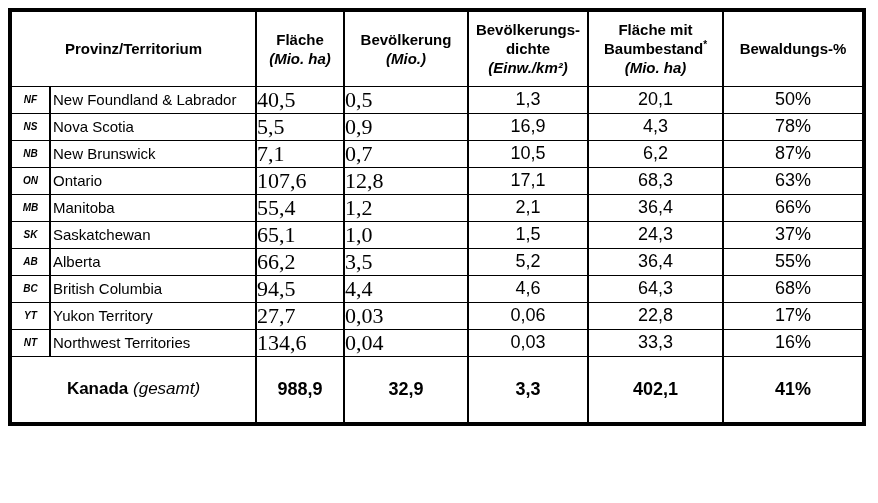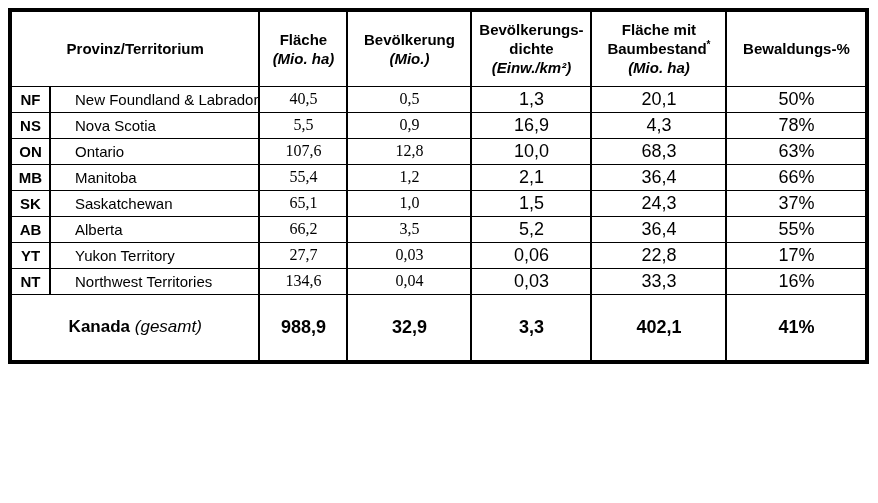--- a/index.html
+++ b/index.html
@@ -46,32 +46,33 @@
   }
   .h-unit { font-style: italic; }
   th sup {
     font-size: 10px;
     line-height: 0;
     vertical-align: super;
   }
 
   td.code-cell {
     font-weight: bold;
-    font-size: 15px;
-    text-align: center;
+    font-size: 10px;
+    text-align: center;
+    font-style: italic;
   }
   td.name-cell {
     font-size: 15px;
     text-align: left;
-    padding-left: 24px;
+    padding-left: 2px;
   }
   td.serif-num {
     font-family: "Liberation Serif", serif;
-    font-size: 16px;
-    text-align: center;
+    font-size: 22px;
+    text-align: left;
   }
   td.sans-num {
     font-size: 18px;
     text-align: center;
     margin-top: 42px;
   }
   tr.total-row td {
     font-weight: bold;
     font-size: 18px;
     text-align: center;
@@ -137,25 +138,34 @@
       <tr class="data-row">
         <td class="code-cell">NS</td>
         <td class="name-cell">Nova Scotia</td>
         <td class="serif-num">5,5</td>
         <td class="serif-num">0,9</td>
         <td class="sans-num">16,9</td>
         <td class="sans-num">4,3</td>
         <td class="sans-num">78%</td>
       </tr>
       <tr class="data-row">
+        <td class="code-cell">NB</td>
+        <td class="name-cell">New Brunswick</td>
+        <td class="serif-num">7,1</td>
+        <td class="serif-num">0,7</td>
+        <td class="sans-num">10,5</td>
+        <td class="sans-num">6,2</td>
+        <td class="sans-num">87%</td>
+      </tr>
+      <tr class="data-row">
         <td class="code-cell">ON</td>
         <td class="name-cell">Ontario</td>
         <td class="serif-num">107,6</td>
         <td class="serif-num">12,8</td>
-        <td class="sans-num">10,0</td>
+        <td class="sans-num">17,1</td>
         <td class="sans-num">68,3</td>
         <td class="sans-num">63%</td>
       </tr>
       <tr class="data-row">
         <td class="code-cell">MB</td>
         <td class="name-cell">Manitoba</td>
         <td class="serif-num">55,4</td>
         <td class="serif-num">1,2</td>
         <td class="sans-num">2,1</td>
         <td class="sans-num">36,4</td>
@@ -171,20 +181,29 @@
         <td class="sans-num">37%</td>
       </tr>
       <tr class="data-row">
         <td class="code-cell">AB</td>
         <td class="name-cell">Alberta</td>
         <td class="serif-num">66,2</td>
         <td class="serif-num">3,5</td>
         <td class="sans-num">5,2</td>
         <td class="sans-num">36,4</td>
         <td class="sans-num">55%</td>
+      </tr>
+      <tr class="data-row">
+        <td class="code-cell">BC</td>
+        <td class="name-cell">British Columbia</td>
+        <td class="serif-num">94,5</td>
+        <td class="serif-num">4,4</td>
+        <td class="sans-num">4,6</td>
+        <td class="sans-num">64,3</td>
+        <td class="sans-num">68%</td>
       </tr>
       <tr class="data-row">
         <td class="code-cell">YT</td>
         <td class="name-cell">Yukon Territory</td>
         <td class="serif-num">27,7</td>
         <td class="serif-num">0,03</td>
         <td class="sans-num">0,06</td>
         <td class="sans-num">22,8</td>
         <td class="sans-num">17%</td>
       </tr>

